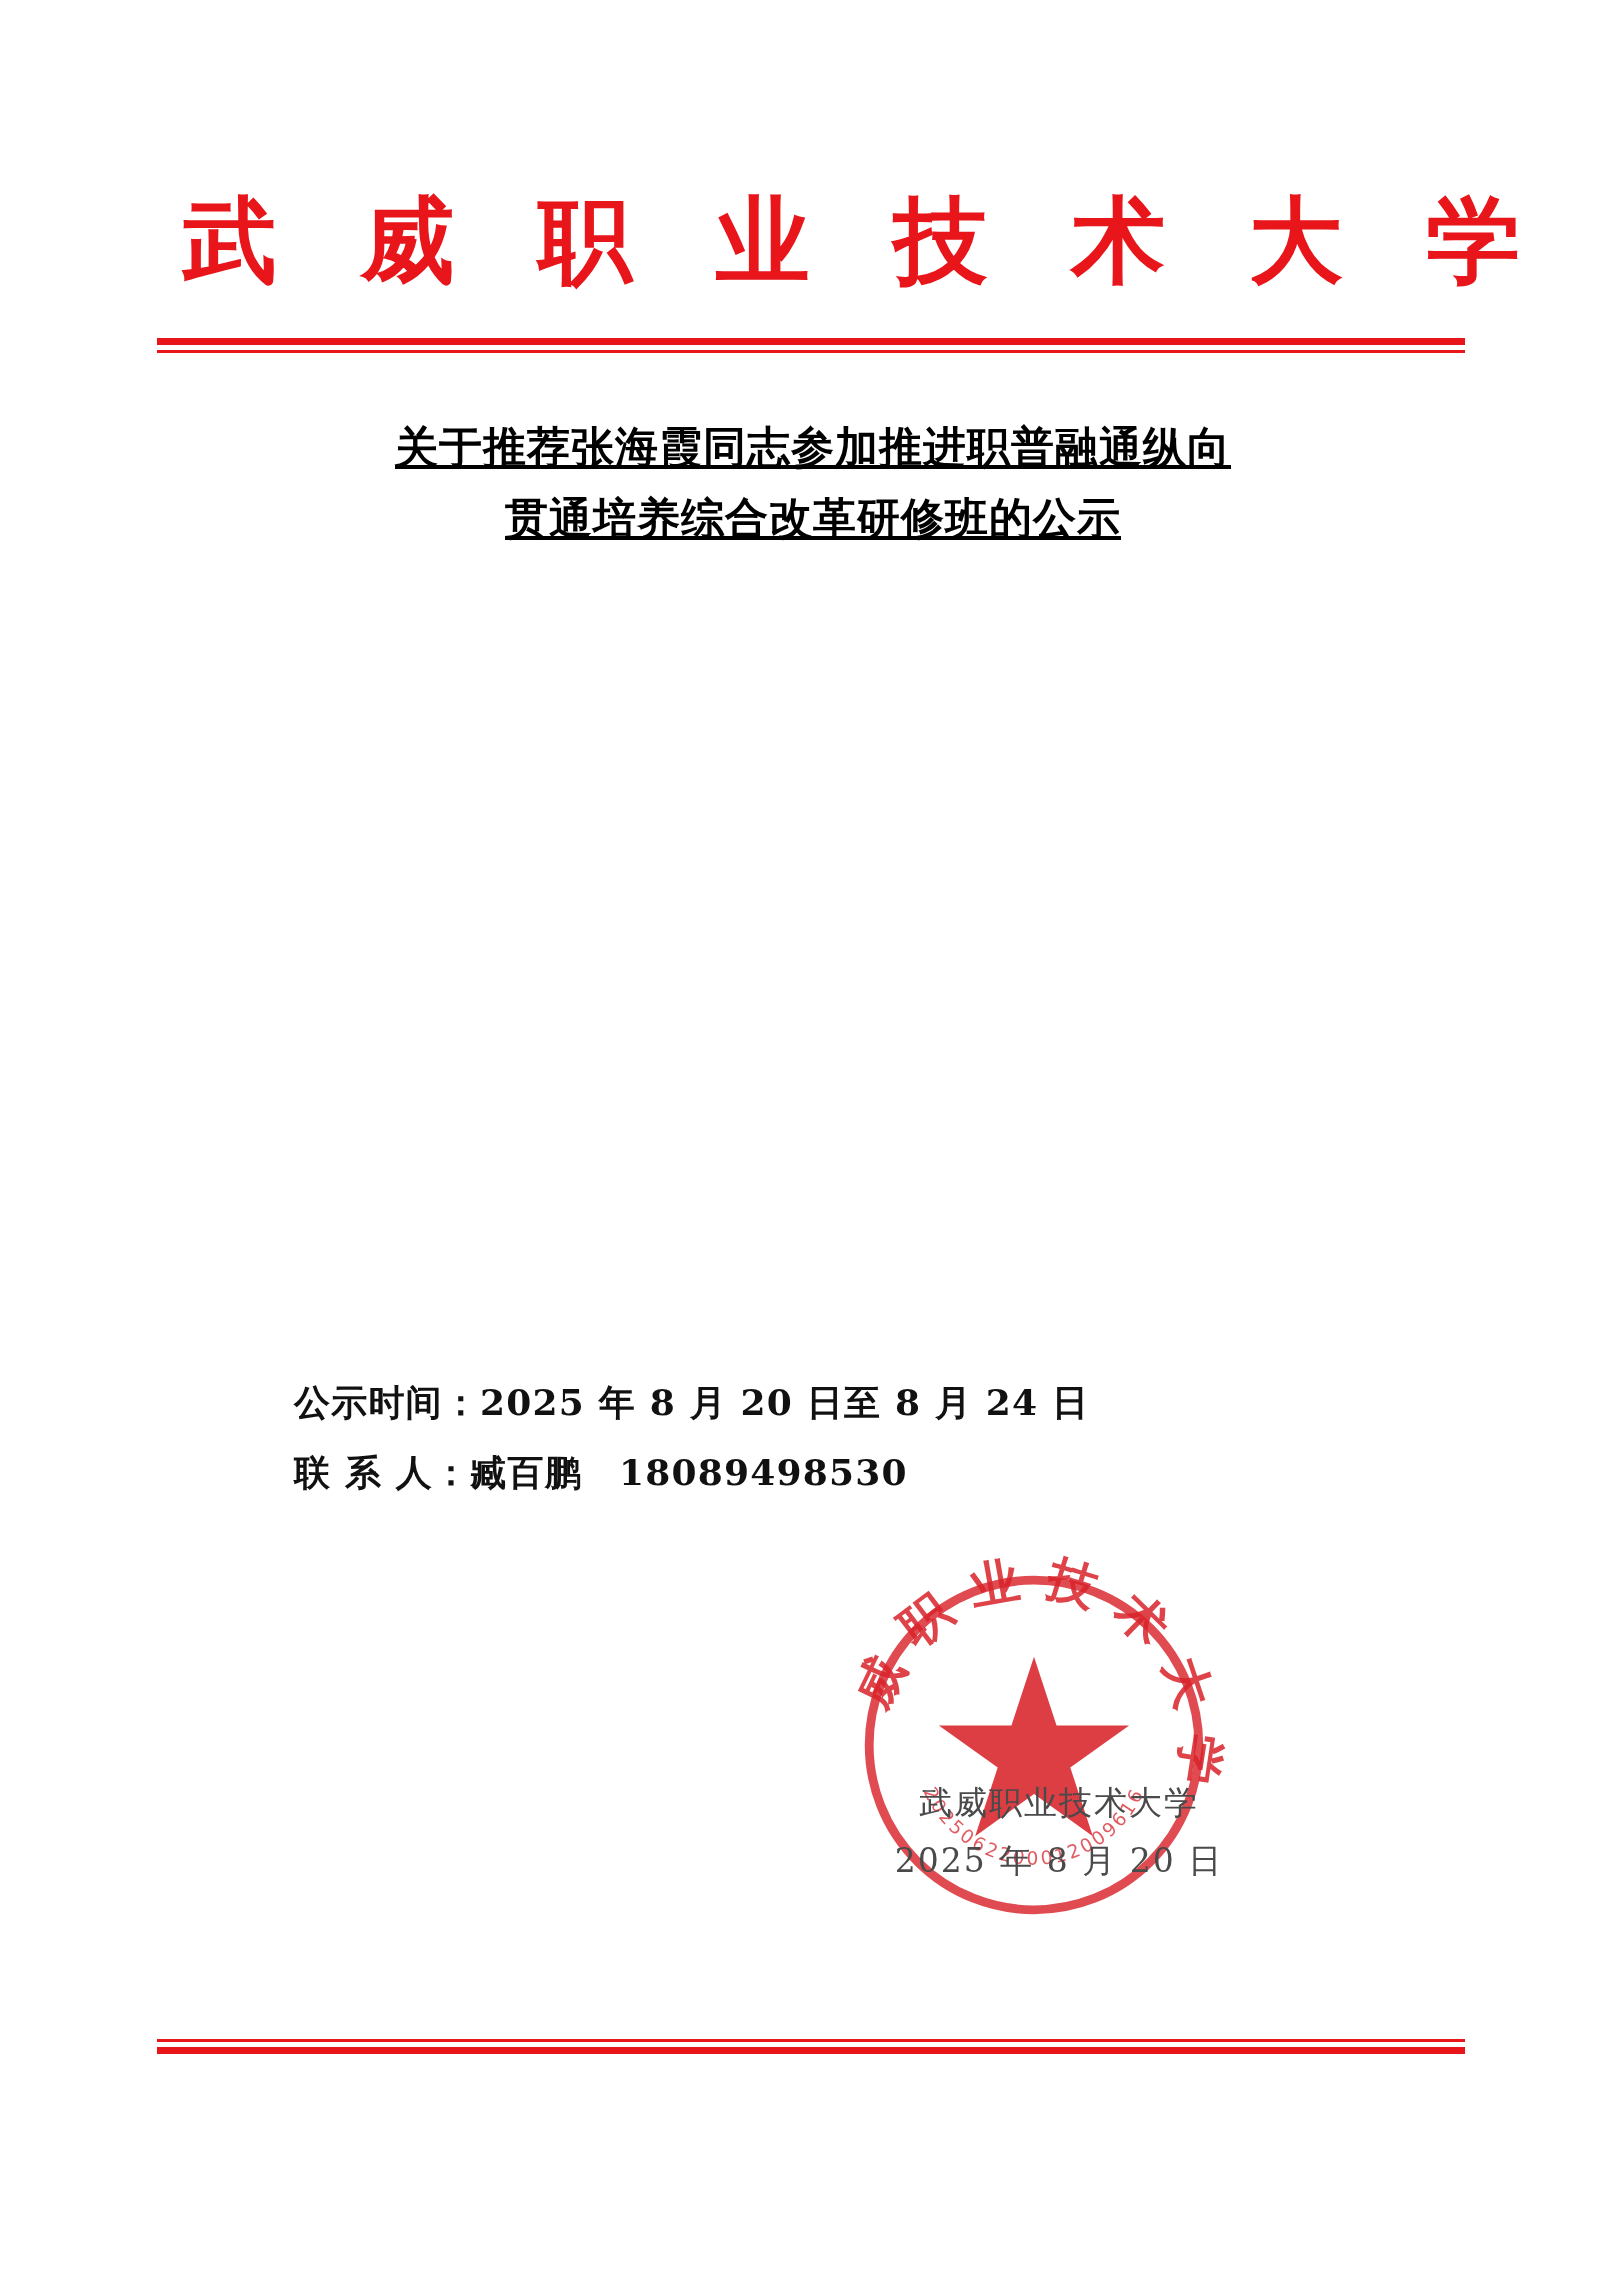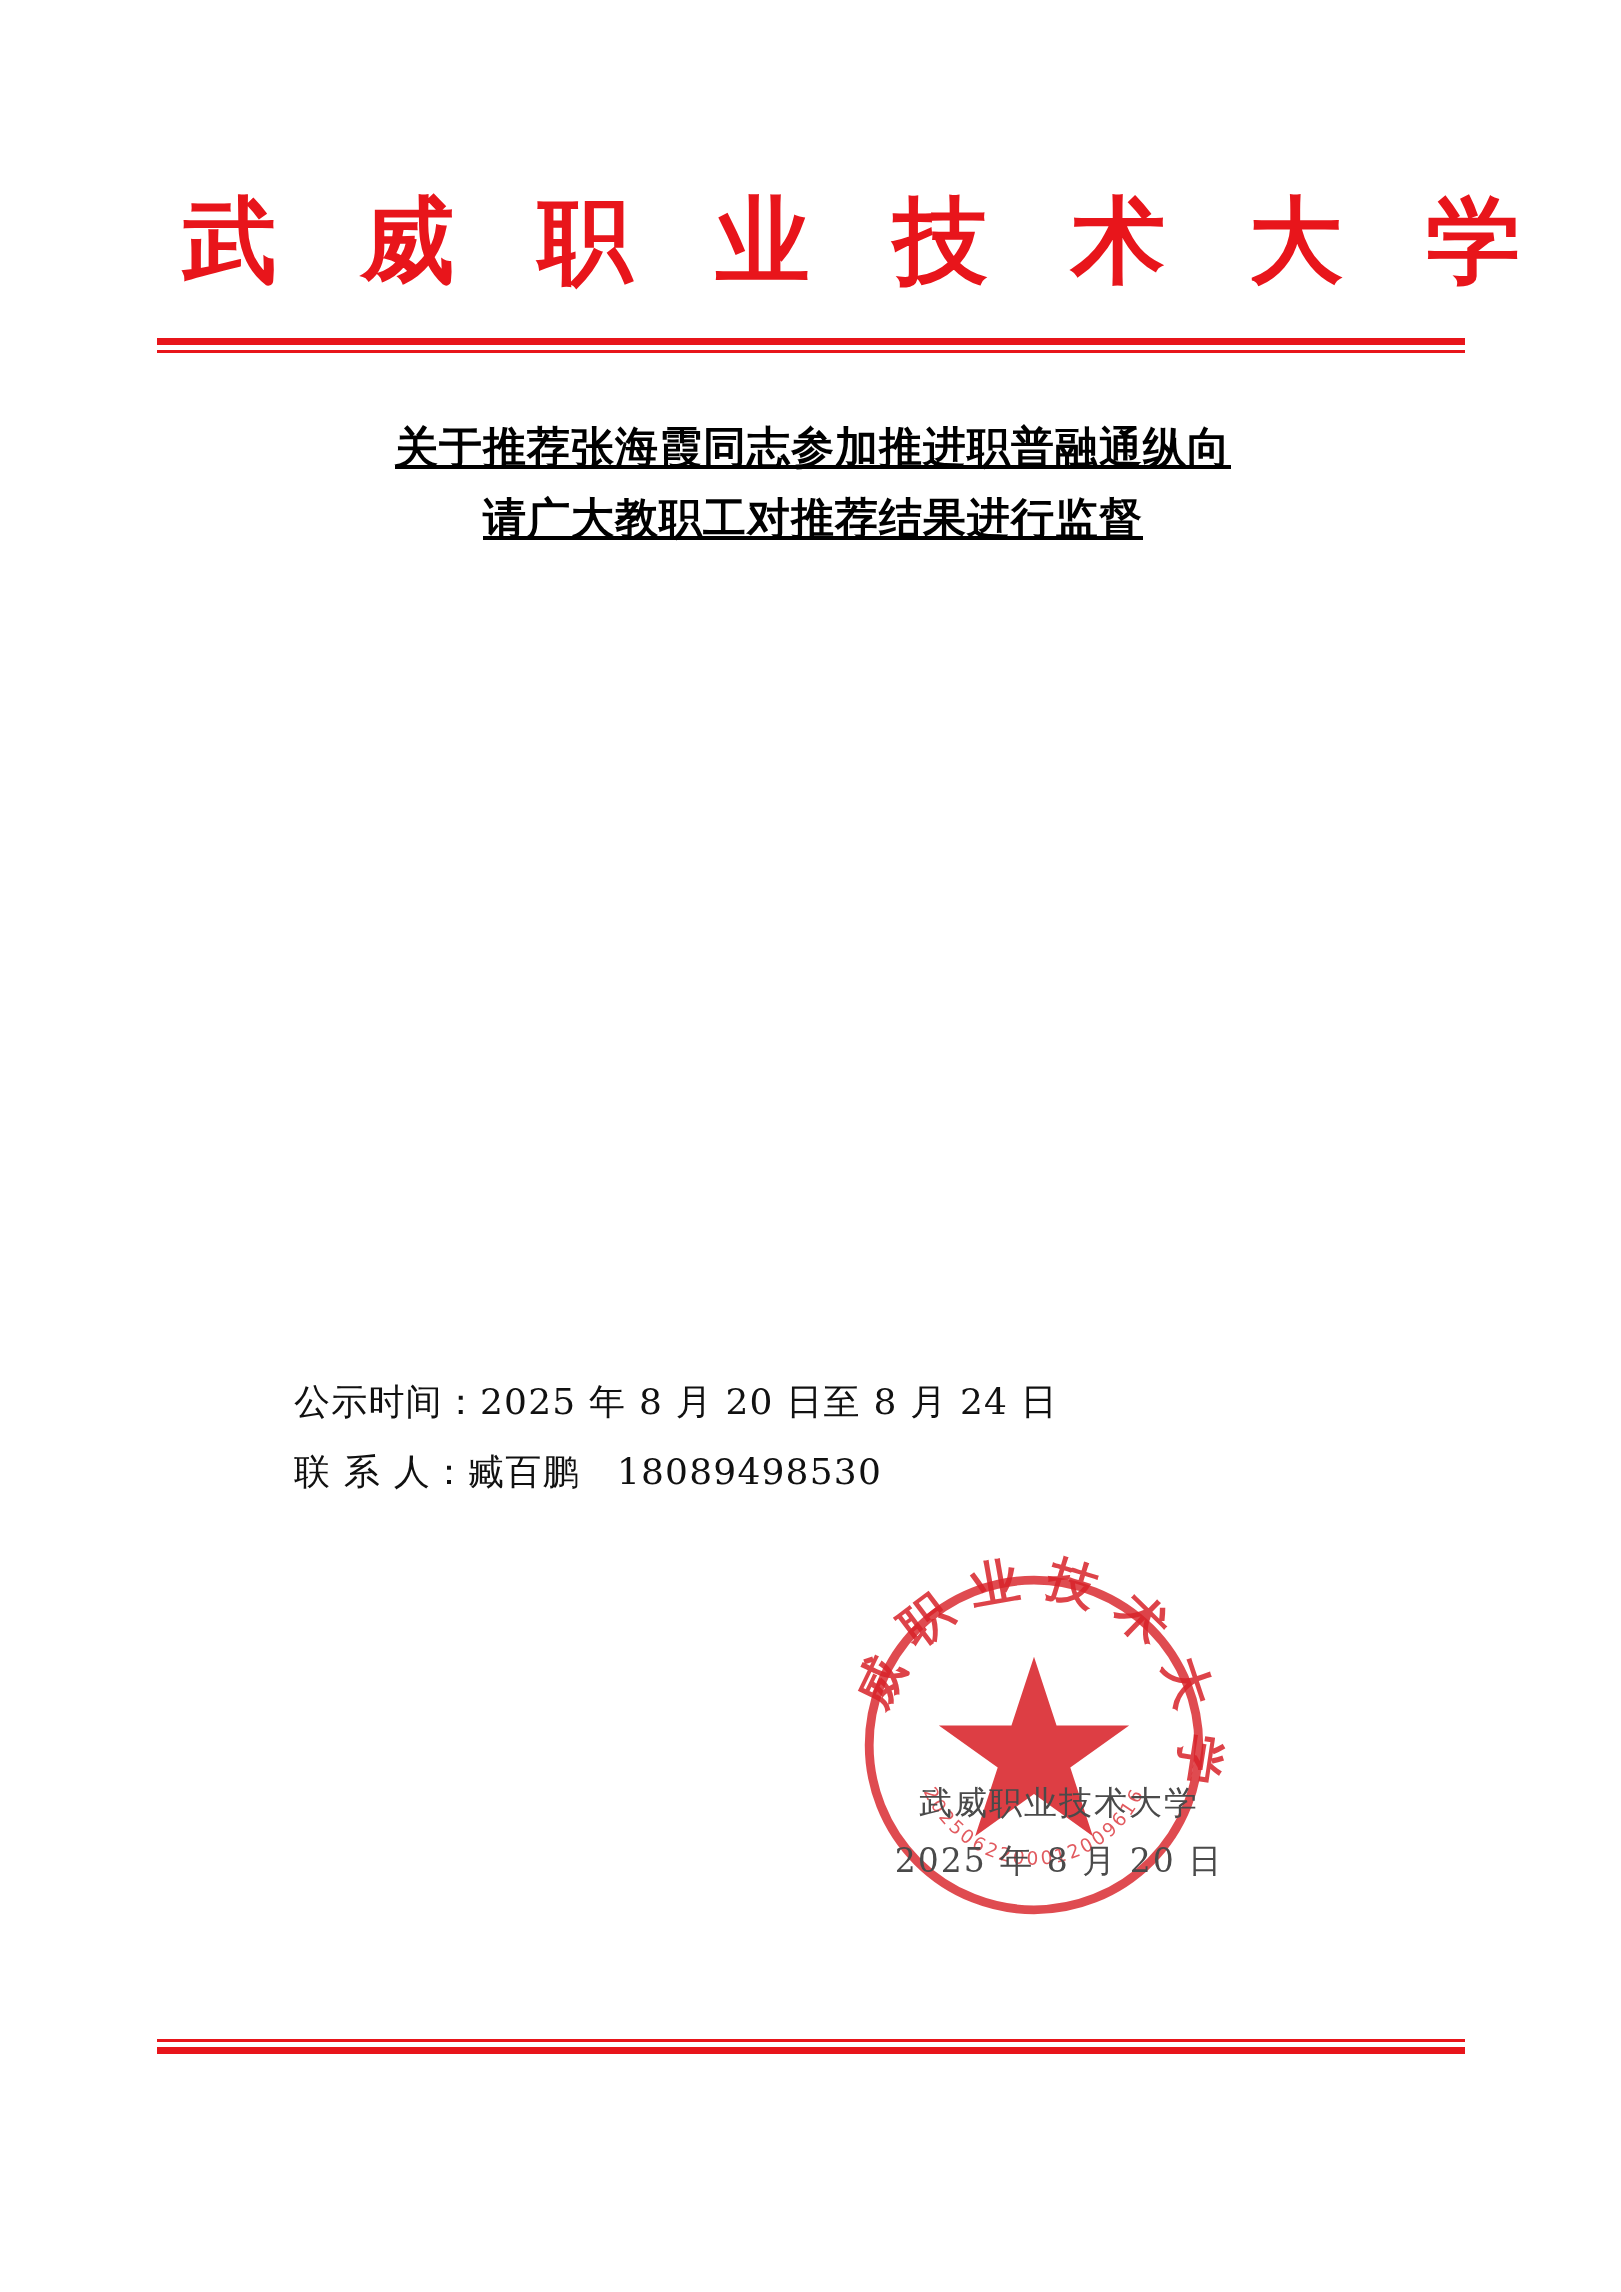--- a/index.html
+++ b/index.html
@@ -98,20 +98,21 @@
   
   .info-block {
     position: absolute;
     left: 294px;
     top: 1367px;
     width: 1078px;
     font-size: 36px;
     line-height: 1.95;
     letter-spacing: 1.2px;
     color: #111;
+    font-weight: bold;
   }
   .info-line { white-space: pre; }
 
   
   .seal-wrap {
     position: absolute;
     left: 828px;
     top: 1539px;
     width: 412px;
     height: 412px;
@@ -145,21 +146,21 @@
   </div>
 
   <div class="rule-double" id="masthead-rule">
     <div class="thick"></div>
     <div class="gap"></div>
     <div class="thin"></div>
   </div>
 
   <div class="doc-title">
     <div>关于推荐张海霞同志参加推进职普融通纵向</div>
-    <div>请广大教职工对推荐结果进行监督</div>
+    <div>贯通培养综合改革研修班的公示</div>
   </div>
 
 
   <div class="info-block">
     <div class="info-line">公示时间：2025 年 8 月 20 日至 8 月 24 日</div>
     <div class="info-line">联 系 人：臧百鹏　18089498530</div>
   </div>
 
   <div class="seal-wrap">
     <svg width="412" height="412" viewBox="0 0 420 420" xmlns="http://www.w3.org/2000/svg">

